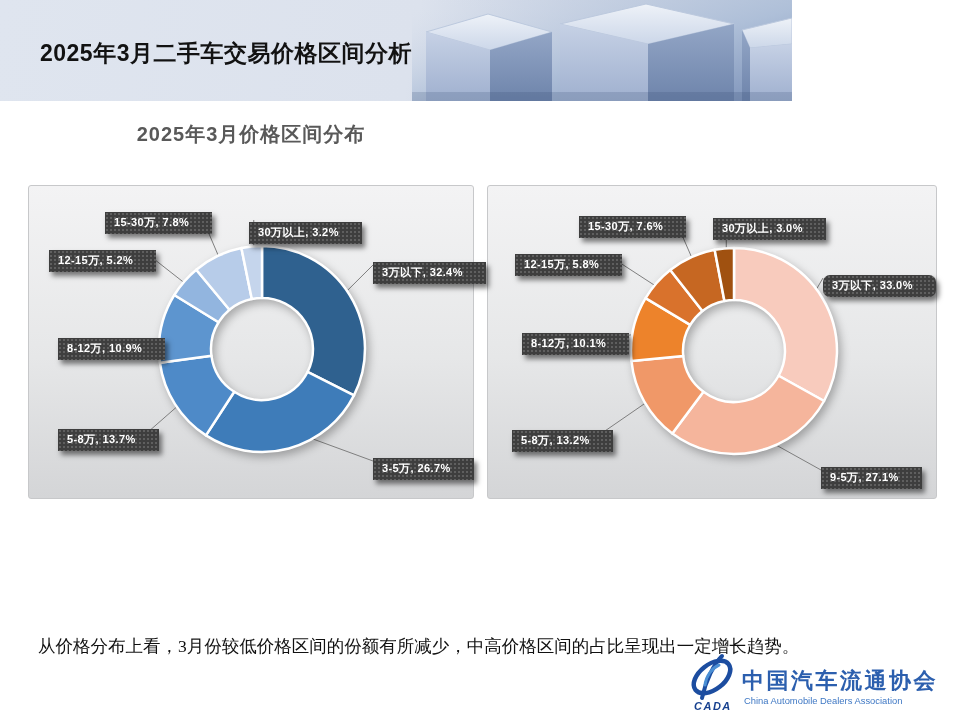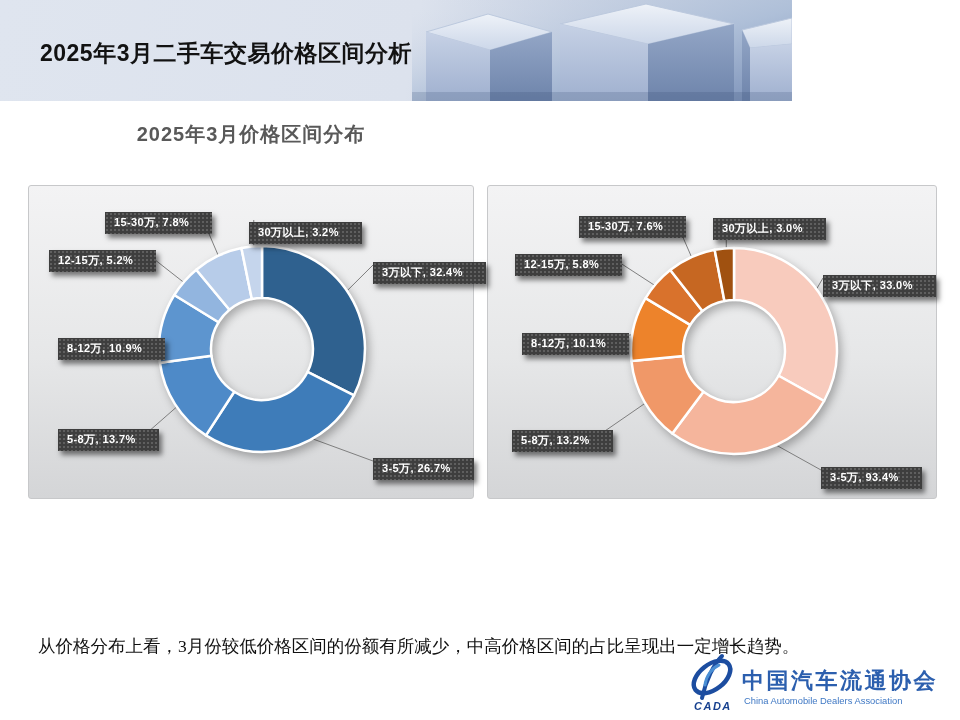--- a/index.html
+++ b/index.html
@@ -134,22 +134,22 @@
         <g style="filter:drop-shadow(3px 4px 4px rgba(0,0,0,0.28))">
           <path d="M 246 62 A 103 103 0 0 1 336.0526251704439 214.99524677318365 L 290.589163919346 189.75492801390646 A 51 51 0 0 0 246 114 Z" fill="#F8CBBD" stroke="#ffffff" stroke-width="2.5" stroke-linejoin="round"></path>
           <path d="M 336.0526251704439 214.99524677318365 A 103 103 0 0 1 184.30980078434555 247.48223639507398 L 215.4543673786565 205.84071899173566 A 51 51 0 0 0 290.589163919346 189.75492801390646 Z" fill="#F5B59C" stroke="#ffffff" stroke-width="2.5" stroke-linejoin="round"></path>
           <path d="M 184.30980078434555 247.48223639507398 A 103 103 0 0 1 143.490032193429 175.03526284138968 L 195.242637299659 169.96891655253276 A 51 51 0 0 0 215.4543673786565 205.84071899173566 Z" fill="#F09868" stroke="#ffffff" stroke-width="2.5" stroke-linejoin="round"></path>
           <path d="M 143.490032193429 175.03526284138968 A 103 103 0 0 1 157.56552331041536 112.19523380755003 L 202.2120552313707 138.85395072024323 A 51 51 0 0 0 195.242637299659 169.96891655253276 Z" fill="#ED832B" stroke="#ffffff" stroke-width="2.5" stroke-linejoin="round"></path>
           <path d="M 157.56552331041536 112.19523380755003 A 103 103 0 0 1 182.25242189393873 84.09730359492573 L 214.43566520962014 124.94138333340982 A 51 51 0 0 0 202.2120552313707 138.85395072024323 Z" fill="#D9722C" stroke="#ffffff" stroke-width="2.5" stroke-linejoin="round"></path>
           <path d="M 182.25242189393873 84.09730359492573 A 103 103 0 0 1 226.66150724047634 63.83171100690765 L 236.42462979868245 114.90696370244942 A 51 51 0 0 0 214.43566520962014 124.94138333340982 Z" fill="#C66722" stroke="#ffffff" stroke-width="2.5" stroke-linejoin="round"></path>
           <path d="M 226.66150724047634 63.83171100690765 A 103 103 0 0 1 245.99999999999997 62 L 246 114 A 51 51 0 0 0 236.42462979868245 114.90696370244942 Z" fill="#A05110" stroke="#ffffff" stroke-width="2.5" stroke-linejoin="round"></path>
         </g>
       </svg>
-      <div class="data-label" style="left: 335px; top: 81px;">3万以下, 33.0%</div>
-      <div class="data-label" style="left: 333px; top: 273px;">3-5万, 93.4%</div>
+      <div class="data-label" style="left: 335px; top: 81px; border-radius: 7px;">3万以下, 33.0%</div>
+      <div class="data-label" style="left: 333px; top: 273px;">9-5万, 27.1%</div>
       <div class="data-label" style="left: 24px; top: 236px;">5-8万, 13.2%</div>
       <div class="data-label" style="left: 34px; top: 139px;">8-12万, 10.1%</div>
       <div class="data-label" style="left: 27px; top: 60px;">12-15万, 5.8%</div>
       <div class="data-label" style="left: 91px; top: 22px;">15-30万, 7.6%</div>
       <div class="data-label" style="left: 225px; top: 24px;">30万以上, 3.0%</div>
     </div>
 
   <div class="summary p2">从价格分布上看，3月份较低价格区间的份额有所减少，中高价格区间的占比呈现出一定增长趋势。</div>
 
   <div class="logo">

